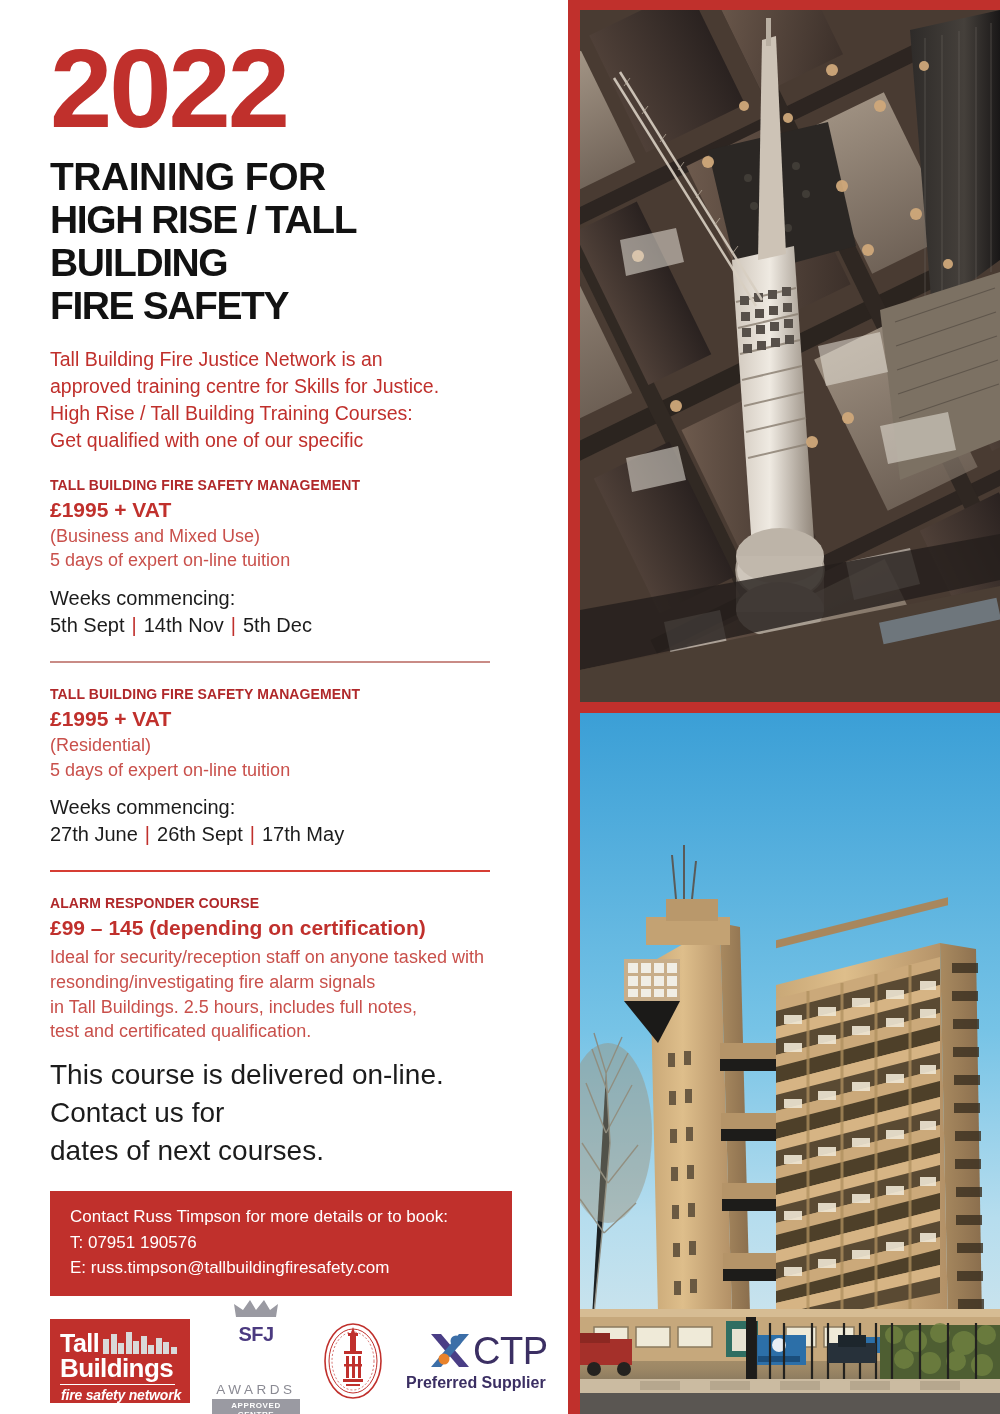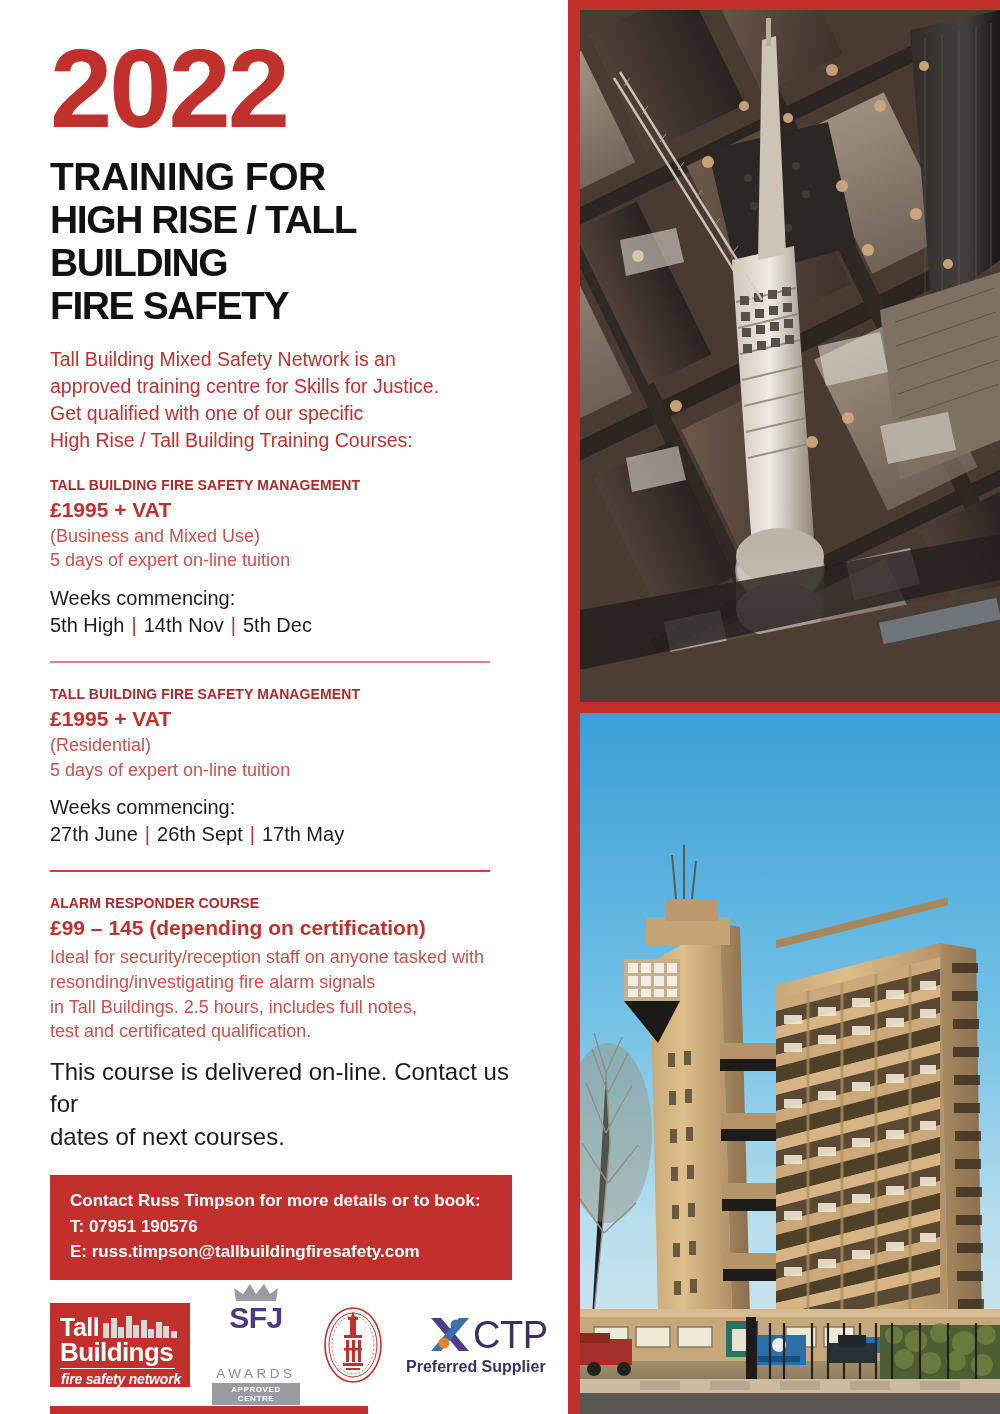--- a/index.html
+++ b/index.html
@@ -90,34 +90,34 @@
   .divider.strong { background:#D63E34; }
 
   .alarm-body {
     color:#C9504B;
     font-size:18px;
     line-height:1.37;
     margin-top:3px;
   }
   .alarm-note {
     color:#1c1c1c;
-    font-size:24px;
+    font-size:28px;
     line-height:1.35;
     margin-top:12px;
   }
 
   
   .contact {
     background:#C0302C;
     color:#ffffff;
     margin-top:22px;
     margin-right:16px;
     padding:13px 20px 15px 20px;
     font-size:17px;
-    font-weight:bold;
+    font-weight:normal;
     line-height:1.5;
   }
 
   
   .logos {
     display:flex;
     align-items:center;
     gap:22px;
     margin-top:22px;
     height:86px;
@@ -139,21 +139,21 @@
   }
   .tb-skyline { display:flex; align-items:flex-end; gap:1.5px; margin-left:4px; height:24px; }
   .tb-skyline i { display:block; width:6px; background:#d9d9d9; }
   .tb-build { font-weight:bold; font-size:26px; line-height:26px; letter-spacing:-0.6px; margin-top:1px;}
   .tb-rule { height:1.5px; background:#fff; margin:3px 6px 2px 0; }
   .tb-sub { font-style:italic; font-weight:bold; font-size:14px; letter-spacing:-0.2px;text-align:right; }
 
   
   .logo-sfj { width:88px; text-align:center; flex:none; }
   .sfj-crown { display:block; margin:0 auto 1px auto; }
-  .sfj-main { color:#4B3A80; font-weight:bold; font-size:30px; line-height:30px; letter-spacing:-0.5px;}
+  .sfj-main { color:#4B3A80; font-weight:bold; font-size:20px; line-height:30px; letter-spacing:-0.5px;}
   .sfj-awards { color:#8A8A93; font-size:13.5px; letter-spacing:3.5px; line-height:15px;margin-top:33px; }
   .sfj-bar {
     background:#9A9AA2; color:#fff; font-size:8px; font-weight:bold;
     letter-spacing:0.6px; padding:2px 0 2px 0; margin-top:2px;
   }
 
   
   .logo-ife { width:62px; height:80px; flex:none; }
 
   
@@ -194,35 +194,35 @@
 
     <div class="year">2022</div>
 
     <div class="headline">
       <div>TRAINING FOR</div>
       <div class="l2">HIGH RISE / TALL BUILDING</div>
       <div class="l2">FIRE SAFETY</div>
     </div>
 
     <div class="intro">
-      <div>Tall Building Mixed Safety Network is an</div>
+      <div>Tall Building Fire Justice Network is an</div>
       <div>approved training centre for Skills for Justice.</div>
+      <div>High Rise / Tall Building Training Courses:</div>
       <div>Get qualified with one of our specific</div>
-      <div>High Rise / Tall Building Training Courses:</div>
     </div>
 
     
     <div class="course">
       <div class="course-title">TALL BUILDING FIRE SAFETY MANAGEMENT</div>
       <div class="course-price">£1995 + VAT</div>
       <div class="course-sub">(Business and Mixed Use)</div>
       <div class="course-sub tight">5 days of expert on-line tuition</div>
       <div class="weeks-label">Weeks commencing:</div>
       <div class="weeks-dates">
-        <span>5th High</span><span class="sep">|</span><span>14th Nov</span><span class="sep">|</span><span>5th Dec</span>
+        <span>5th Sept</span><span class="sep">|</span><span>14th Nov</span><span class="sep">|</span><span>5th Dec</span>
       </div>
     </div>
 
     <div class="divider"></div>
 
     
     <div class="course">
       <div class="course-title">TALL BUILDING FIRE SAFETY MANAGEMENT</div>
       <div class="course-price">£1995 + VAT</div>
       <div class="course-sub">(Residential)</div>

